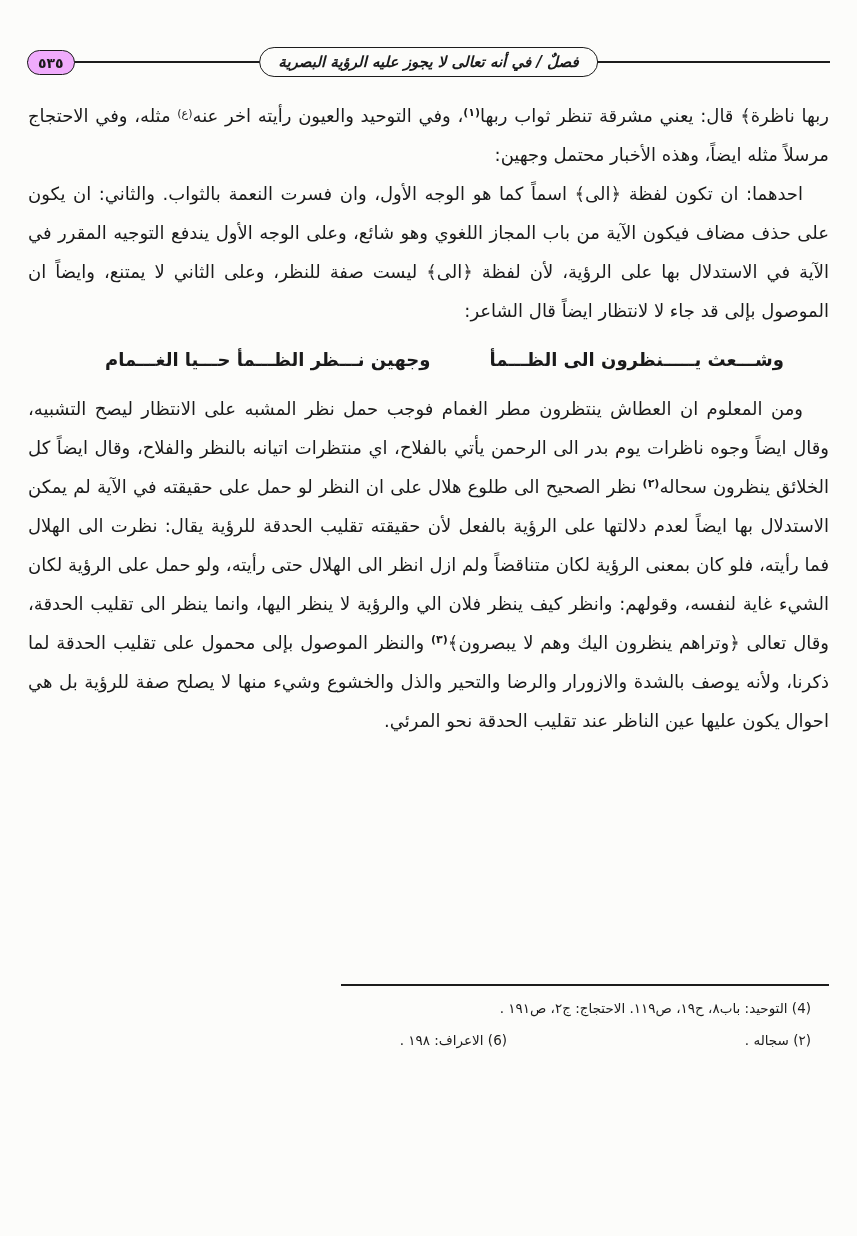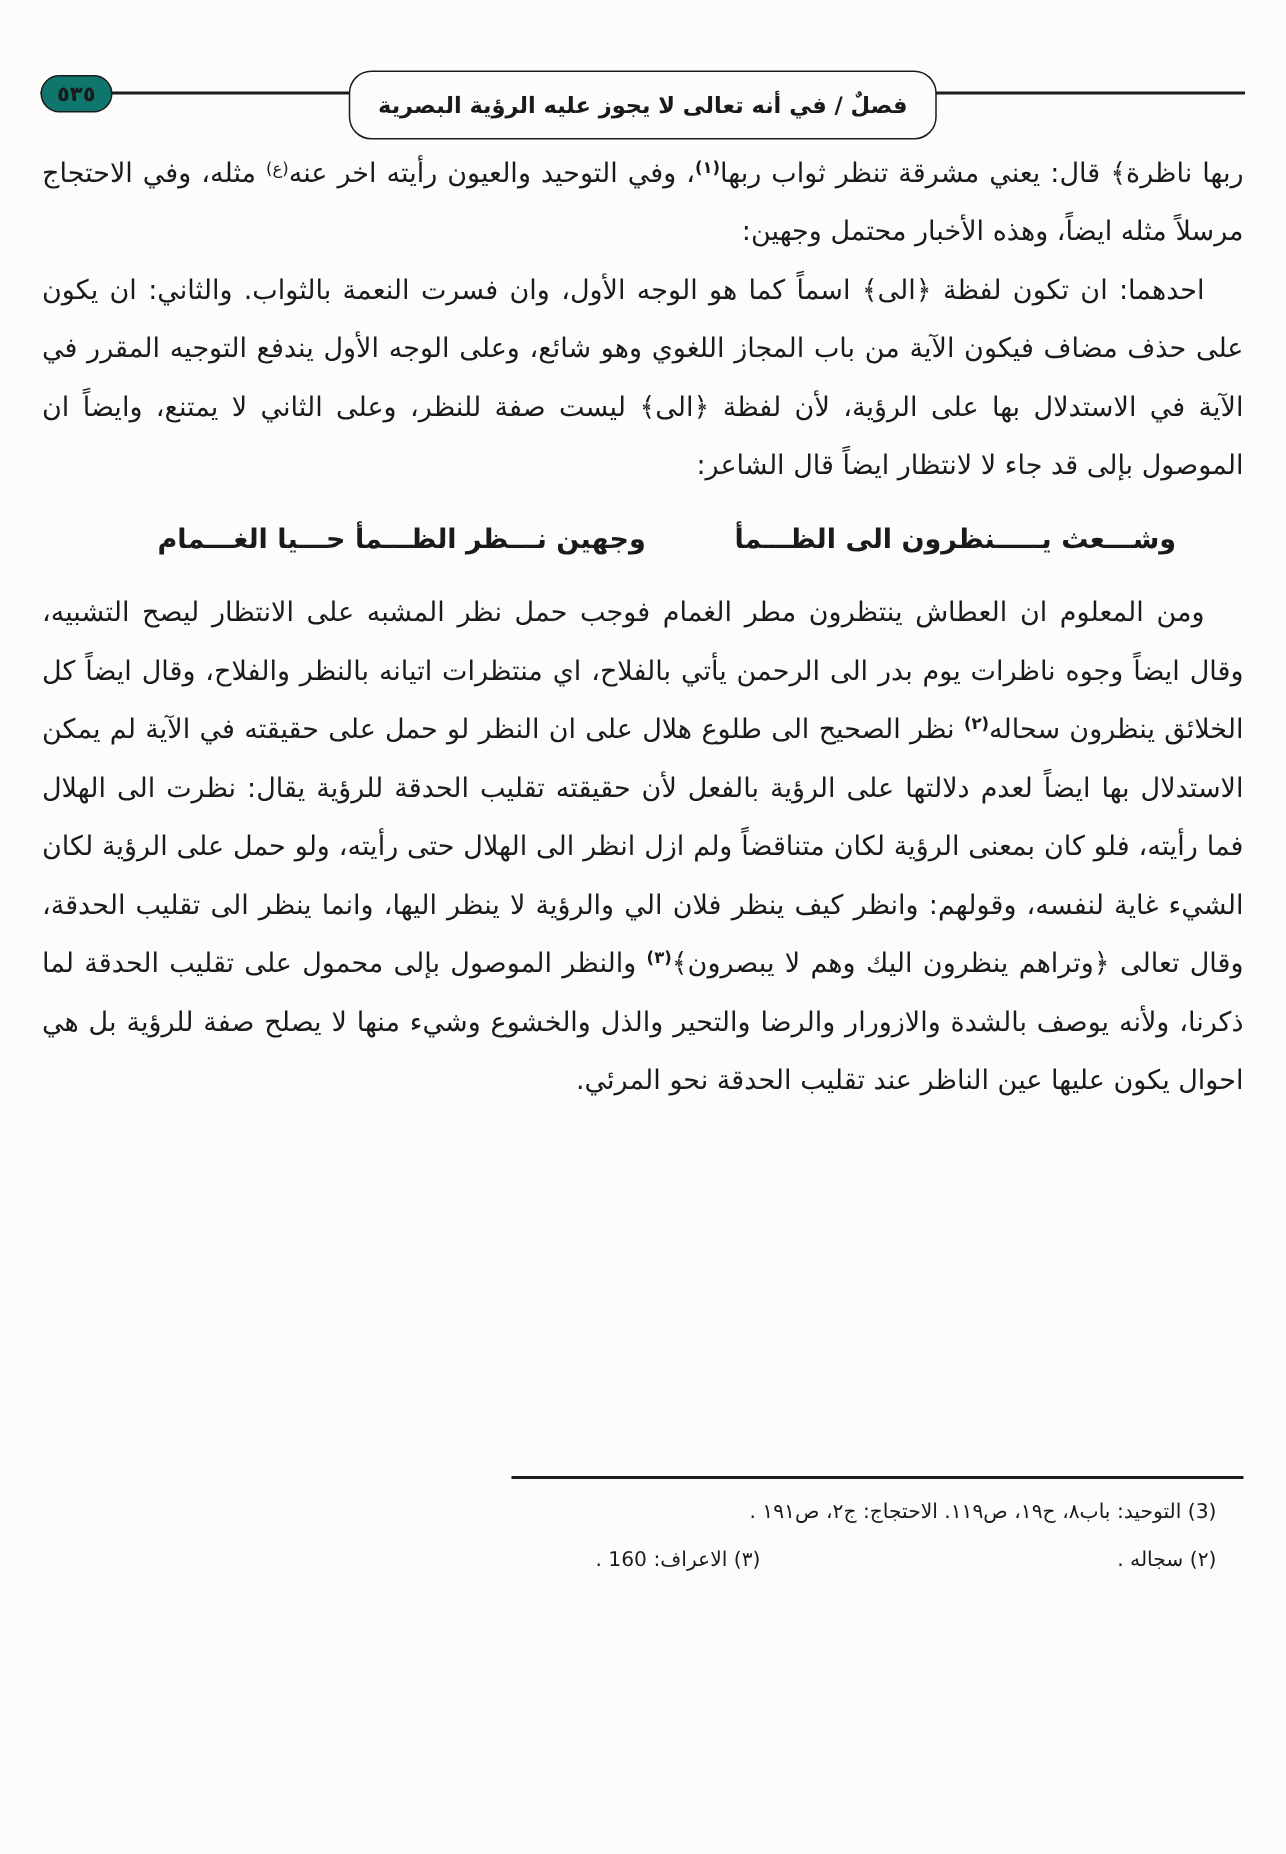--- a/index.html
+++ b/index.html
@@ -18,35 +18,36 @@
   
   .page-header { position: absolute; top: 47px; right: 27px; left: 27px; height: 34px; }
   .header-rule {
     position: absolute; top: 14px; right: 0; left: 0;
     height: 2px; background: #1c1c1c;
   }
   .page-number-badge {
     position: absolute; left: 0; top: 3px;
     min-width: 46px; height: 25px;
     border: 1.6px solid #1c1c1c; border-radius: 13px;
-    background: #0f766e;
+    background: #f0abfc;
     display: flex; align-items: center; justify-content: flex-start;
     font-size: 14px; font-weight: bold;
     padding: 0 10px;
     letter-spacing: 1px;
   }
   .chapter-title-box {
     position: absolute; top: 0; right: 50%; transform: translateX(50%);
-    height: 46px;
+    height: 30px;
     border: 1.6px solid #1c1c1c; border-radius: 15px;
     background: #fcfcfa;
     display: flex; align-items: center;
     padding: 0 18px;
     font-size: 15px; font-weight: bold;
     white-space: nowrap;
+    font-style: italic;
   }
 
   
   .body-text {
     position: absolute; top: 96px; right: 28px; left: 28px;
     font-size: 18px;
     line-height: 39px;
     text-align: justify;
   }
   .para { margin: 0; }
@@ -115,20 +116,20 @@
       <span>وشـــعث يـــــنظرون الى الظـــمأ</span>
       <span>وجهين نـــظر الظـــمأ حـــيا الغـــمام</span>
     </div>
 
     <p class="para indent"><span>ومن المعلوم ان العطاش ينتظرون مطر الغمام فوجب حمل نظر المشبه على الانتظار ليصح التشبيه، وقال ايضاً وجوه ناظرات يوم بدر الى الرحمن يأتي بالفلاح، اي منتظرات اتيانه بالنظر والفلاح، وقال ايضاً كل الخلائق ينظرون سحاله</span><span class="fn-mark">(٢)</span><span> نظر الصحيح الى طلوع هلال على ان النظر لو حمل على حقيقته في الآية لم يمكن الاستدلال بها ايضاً لعدم دلالتها على الرؤية بالفعل لأن حقيقته تقليب الحدقة للرؤية يقال: نظرت الى الهلال فما رأيته، فلو كان بمعنى الرؤية لكان متناقضاً ولم ازل انظر الى الهلال حتى رأيته، ولو حمل على الرؤية لكان الشيء غاية لنفسه، وقولهم: وانظر كيف ينظر فلان الي والرؤية لا ينظر اليها، وانما ينظر الى تقليب الحدقة، وقال تعالى </span><span class="bold">﴿وتراهم ينظرون اليك وهم لا يبصرون﴾</span><span class="fn-mark">(٣)</span><span> والنظر الموصول بإلى محمول على تقليب الحدقة لما ذكرنا، ولأنه يوصف بالشدة والازورار والرضا والتحير والذل والخشوع وشيء منها لا يصلح صفة للرؤية بل هي احوال يكون عليها عين الناظر عند تقليب الحدقة نحو المرئي.</span></p>
 
   </div>
 
   <div class="footnotes">
     <div class="fn-rule"></div>
-    <p class="fn-line fn-1">(3) التوحيد: باب٨، ح١٩، ص١١٩. الاحتجاج: ج٢، ص١٩١ .</p>
+    <p class="fn-line fn-1">(4) التوحيد: باب٨، ح١٩، ص١١٩. الاحتجاج: ج٢، ص١٩١ .</p>
     <div class="fn-row">
       <p class="fn-line fn-2">(٢) سجاله .</p>
-      <p class="fn-line fn-3">(٣) الاعراف: 160 .</p>
+      <p class="fn-line fn-3">(6) الاعراف: ١٩٨ .</p>
     </div>
   </div>
 
 </div>
 
 </body></html>

